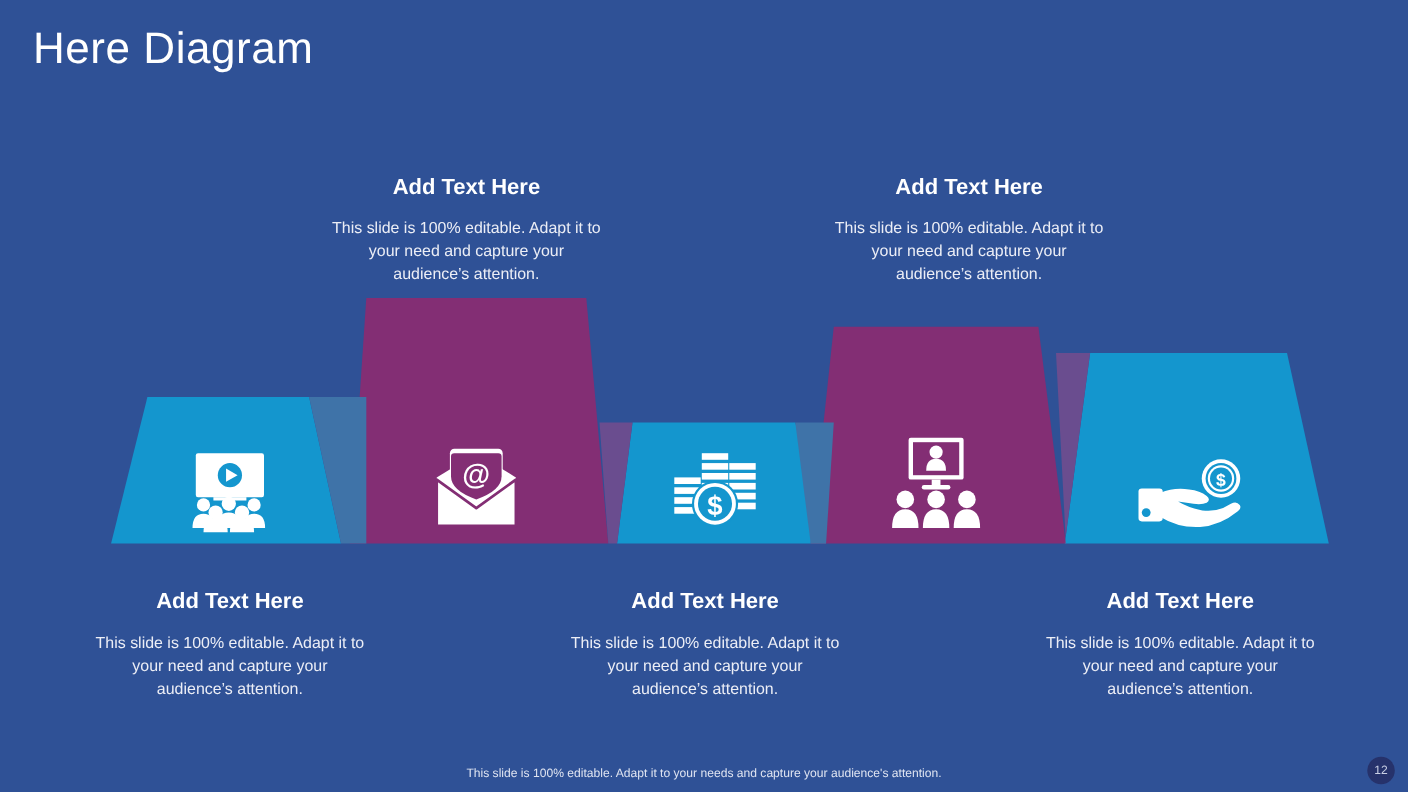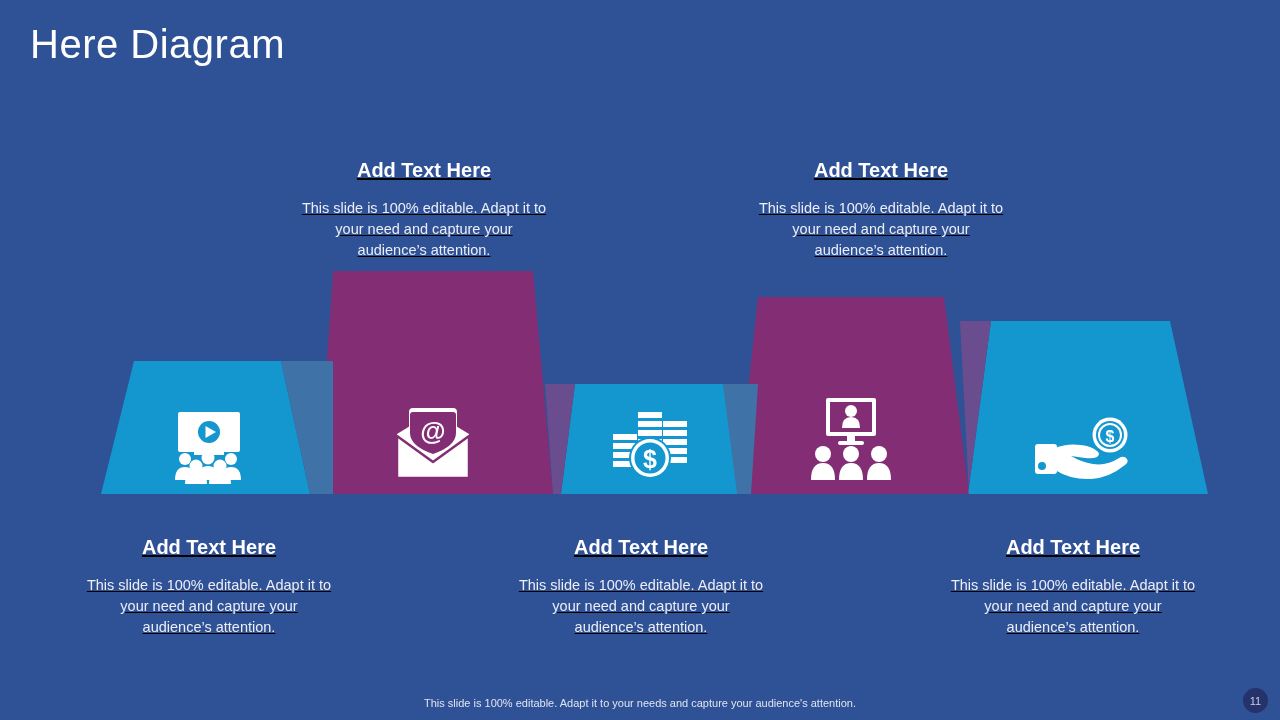--- a/index.html
+++ b/index.html
@@ -32,21 +32,20 @@
     letter-spacing: 0.5px;
     color: #ffffff;
     line-height: 1.1;
     white-space: nowrap;
   }
 
   
   .text-block {
     position: absolute;
     text-align: center;
-    text-decoration: underline;
   }
   .text-block .tb-title {
     font-size: 20px;
     font-weight: bold;
     color: #ffffff;
     margin: 0 0 8px 0;
     line-height: 1.2;
     white-space: nowrap;
   }
   .text-block .tb-body {
@@ -259,15 +258,15 @@
     <p class="tb-title">Add Text Here</p>
     <p class="tb-body">This slide is 100% editable. Adapt it to your need and capture your audience’s attention.</p>
   </div>
 
   <div class="text-block tb-bot-3">
     <p class="tb-title">Add Text Here</p>
     <p class="tb-body">This slide is 100% editable. Adapt it to your need and capture your audience’s attention.</p>
   </div>
 
   <div class="footer-note">This slide is 100% editable. Adapt it to your needs and capture your audience's attention.</div>
-  <div class="page-badge">11</div>
+  <div class="page-badge">12</div>
 
 </div>
 
 </body></html>

